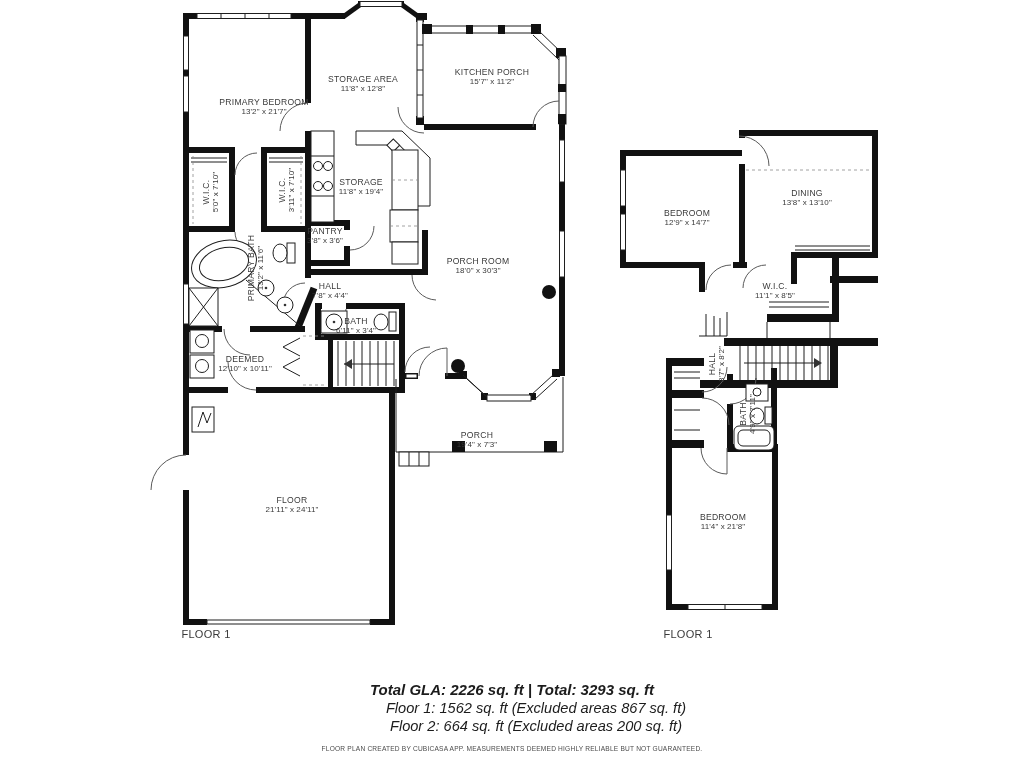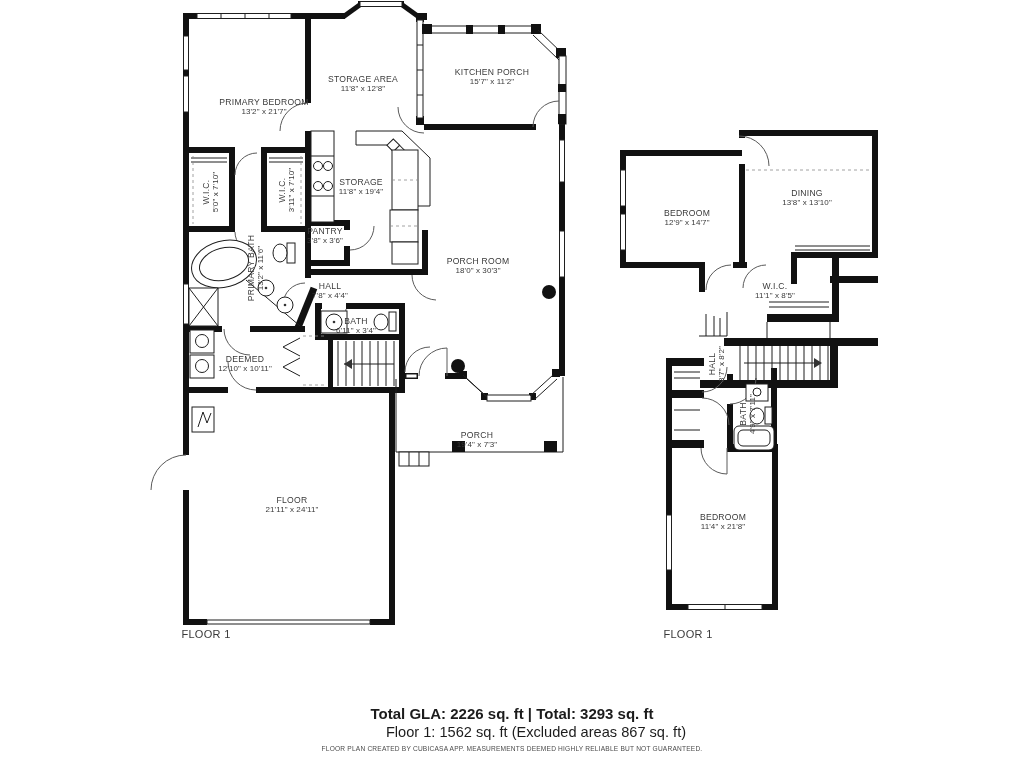--- a/index.html
+++ b/index.html
@@ -8,21 +8,21 @@
   .plan-svg{position:absolute;left:0;top:0;}
   
   .rm{position:absolute;transform:translate(-50%,-50%);text-align:center;color:#3a3a3a;
       width:max-content;line-height:1.2;}
   .rm .n{font-size:8.6px;letter-spacing:.25px;}
   .rm .d{font-size:8px;letter-spacing:.1px;}
   .rm.rot{transform:translate(-50%,-50%) rotate(-90deg);}
   .floor-tag{position:absolute;transform:translate(-50%,-50%);font-size:11px;color:#3a3a3a;
              letter-spacing:.3px;}
   
-  .summary{position:absolute;left:0;top:704px;width:1024px;text-align:center;color:#1c1c1c;}
+  .summary{position:absolute;left:0;top:680px;width:1024px;text-align:center;color:#1c1c1c;font-style:italic;}
   .summary .l1{font-size:15px;font-weight:bold;line-height:19px;}
   .summary .l2,.summary .l3{font-size:14.6px;line-height:18px;padding-left:48px;}
   .disclaimer{position:absolute;left:0;top:745px;width:1024px;text-align:center;
               font-size:6.6px;color:#4a4a4a;letter-spacing:.2px;}
   
   .tl{stroke:#1f1f1f;stroke-width:1;fill:none;}
   .tw{fill:#fff;stroke:#1f1f1f;stroke-width:1;}
   .arc{stroke:#5a5a5a;stroke-width:1;fill:none;}
   .dash{stroke:#8a8a8a;stroke-width:.8;fill:none;stroke-dasharray:3 3;}
 </style>
@@ -363,16 +363,17 @@
   </div>
   <div class="rm" style="left:723px;top:522px">
     <div class="n">BEDROOM</div>
     <div class="d">11'4" x 21'8"</div>
   </div>
   <div class="floor-tag" style="left:688px;top:634px">FLOOR 1</div>
 
   <div class="summary">
     <div class="l1">Total GLA: 2226 sq. ft | Total: 3293 sq. ft</div>
     <div class="l2">Floor 1: 1562 sq. ft (Excluded areas 867 sq. ft)</div>
+    <div class="l3">Floor 2: 664 sq. ft (Excluded areas 200 sq. ft)</div>
   </div>
   <div class="disclaimer">FLOOR PLAN CREATED BY CUBICASA APP. MEASUREMENTS DEEMED HIGHLY RELIABLE BUT NOT GUARANTEED.</div>
 
 </div>
 
 </body></html>

